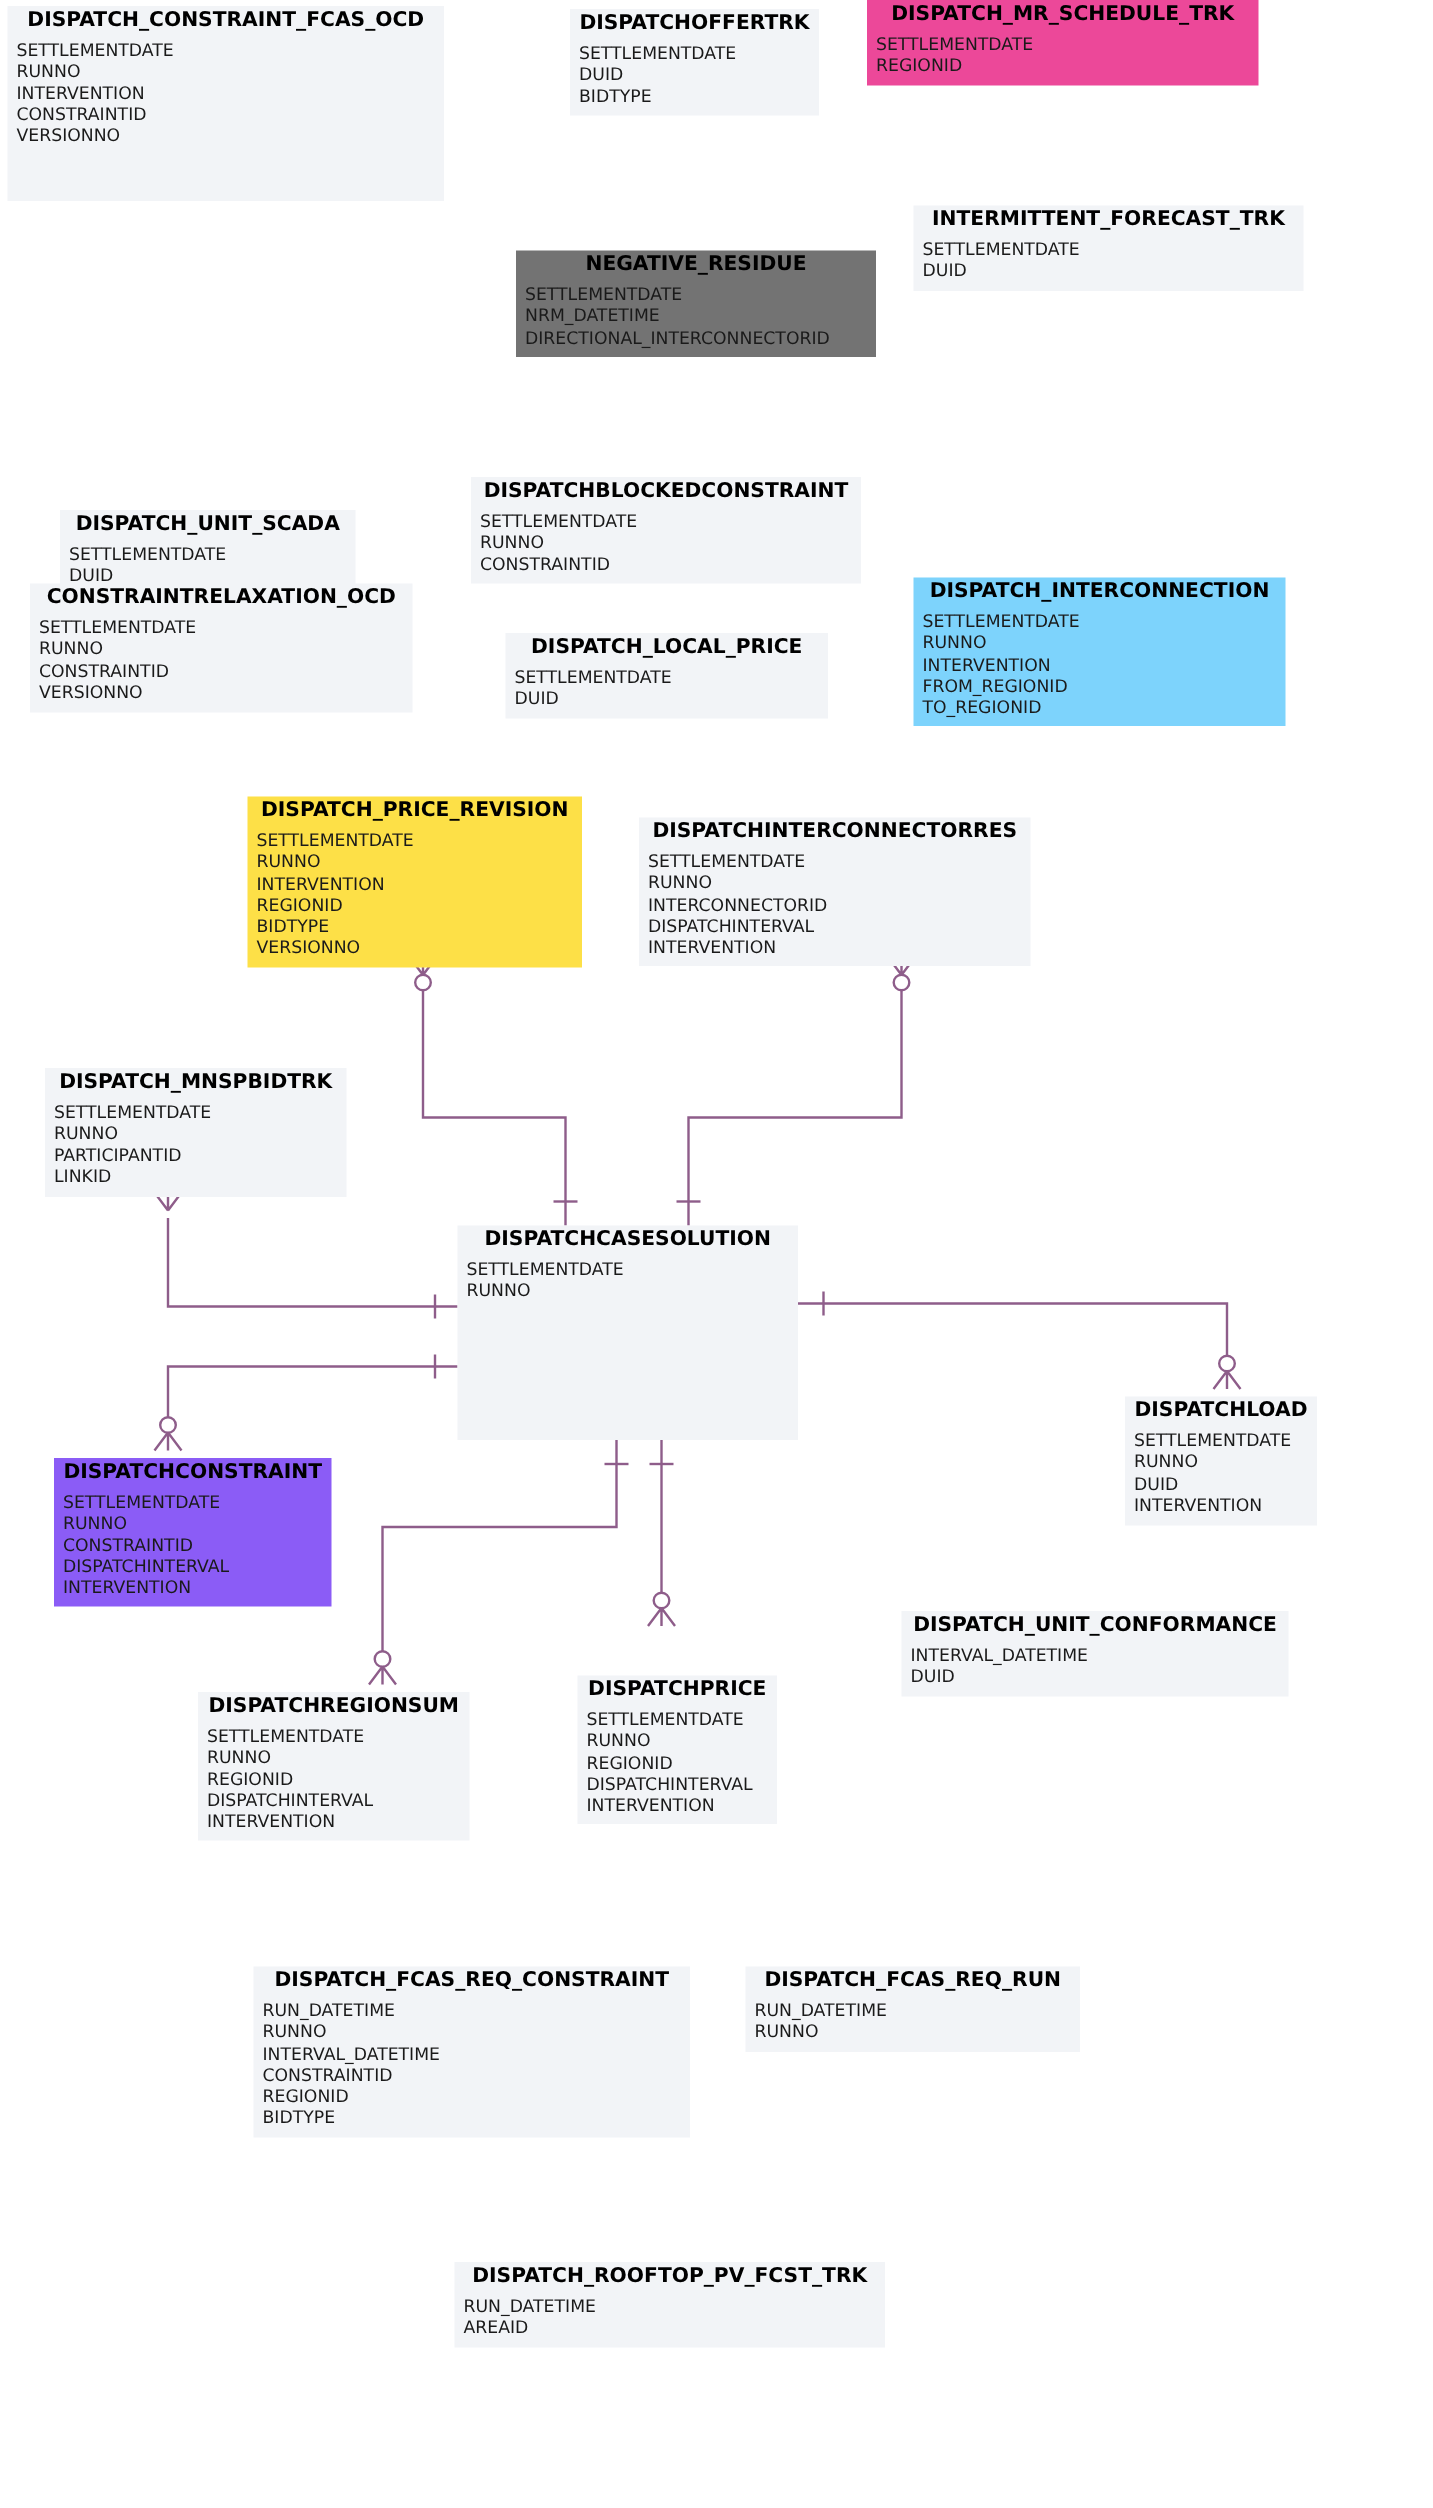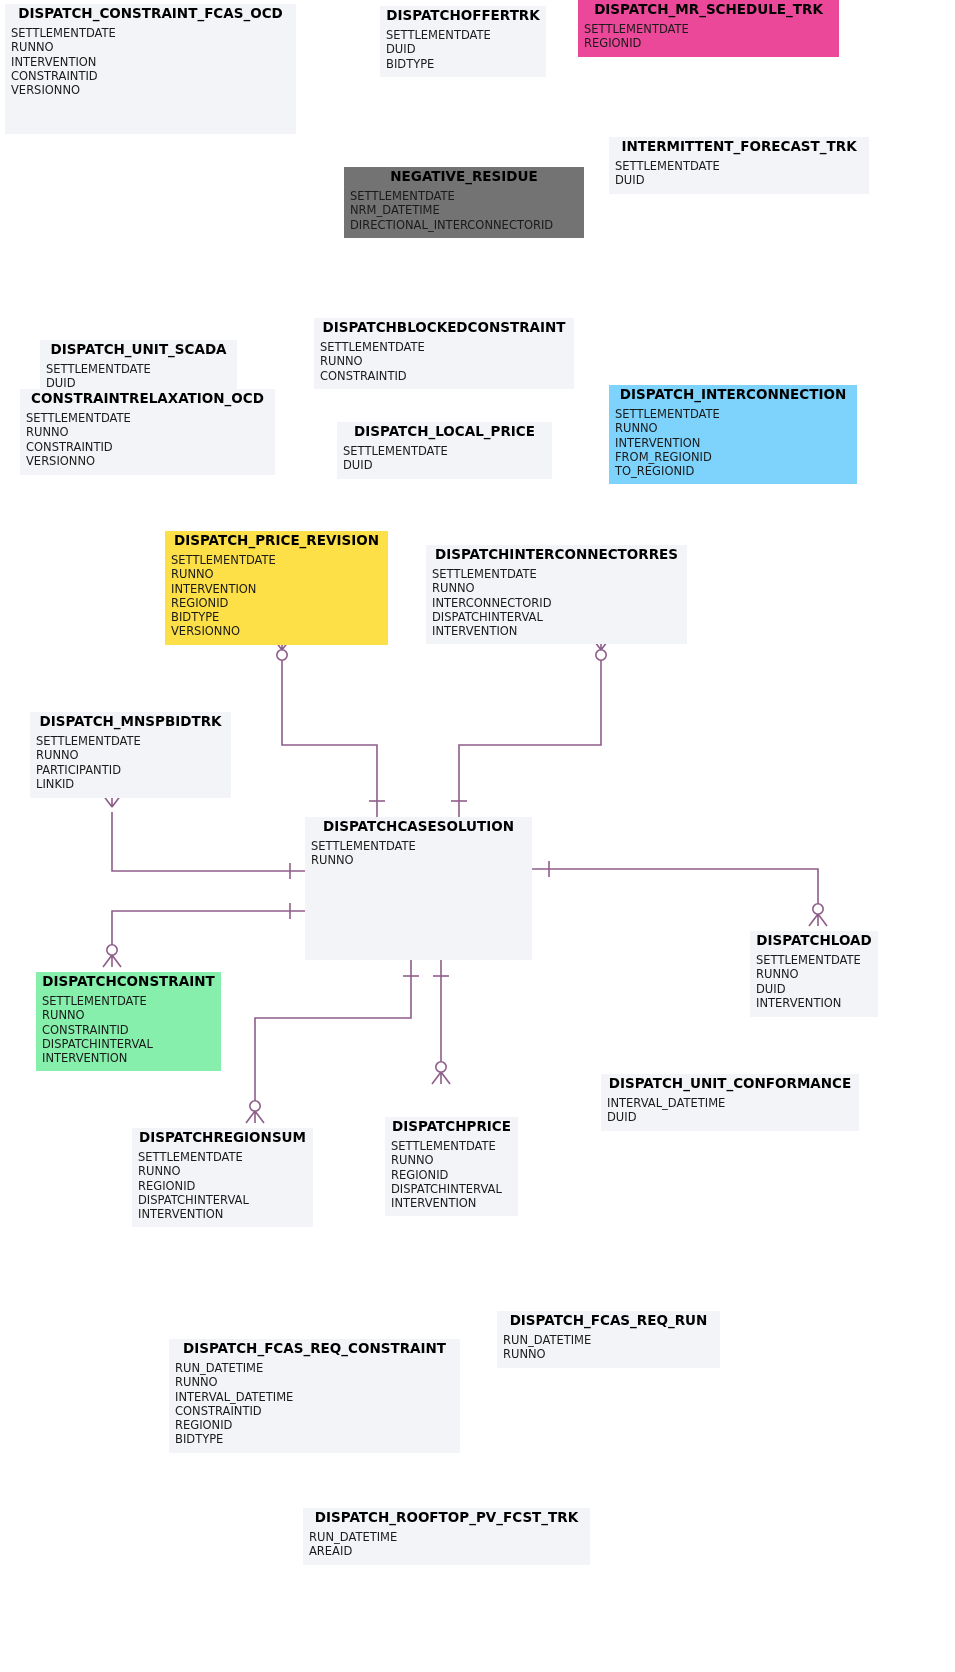--- a/index.html
+++ b/index.html
@@ -233,21 +233,21 @@
       </div>
       <div class="entity" style="left: 750px; top: 931px; width: 128px; height: 86px; background: rgb(242, 244, 247);">
         <div class="entity-title">DISPATCHLOAD</div>
         <div class="entity-fields">
           <div class="field">SETTLEMENTDATE</div>
           <div class="field">RUNNO</div>
           <div class="field">DUID</div>
           <div class="field">INTERVENTION</div>
         </div>
       </div>
-      <div class="entity" style="left: 36px; top: 972px; width: 185px; height: 99px; background: #86efac;">
+      <div class="entity" style="left: 36px; top: 972px; width: 185px; height: 99px; background: #8b5cf6;">
         <div class="entity-title">DISPATCHCONSTRAINT</div>
         <div class="entity-fields">
           <div class="field">SETTLEMENTDATE</div>
           <div class="field">RUNNO</div>
           <div class="field">CONSTRAINTID</div>
           <div class="field">DISPATCHINTERVAL</div>
           <div class="field">INTERVENTION</div>
         </div>
       </div>
       <div class="entity" style="left: 385px; top: 1089px; width: 133px; height: 99px; background: rgb(242, 244, 247); margin-top: 28px;">
@@ -270,21 +270,21 @@
       <div class="entity" style="left: 132px; top: 1128px; width: 181px; height: 99px; background: rgb(242, 244, 247);">
         <div class="entity-title">DISPATCHREGIONSUM</div>
         <div class="entity-fields">
           <div class="field">SETTLEMENTDATE</div>
           <div class="field">RUNNO</div>
           <div class="field">REGIONID</div>
           <div class="field">DISPATCHINTERVAL</div>
           <div class="field">INTERVENTION</div>
         </div>
       </div>
-      <div class="entity" style="left: 169px; top: 1311px; width: 291px; height: 114px; background: rgb(242, 244, 247); margin-top: 28px;">
+      <div class="entity" style="left: 169px; top: 1311px; width: 291px; height: 114px; background: rgb(242, 244, 247);">
         <div class="entity-title">DISPATCH_FCAS_REQ_CONSTRAINT</div>
         <div class="entity-fields">
           <div class="field">RUN_DATETIME</div>
           <div class="field">RUNNO</div>
           <div class="field">INTERVAL_DATETIME</div>
           <div class="field">CONSTRAINTID</div>
           <div class="field">REGIONID</div>
           <div class="field">BIDTYPE</div>
         </div>
       </div>

